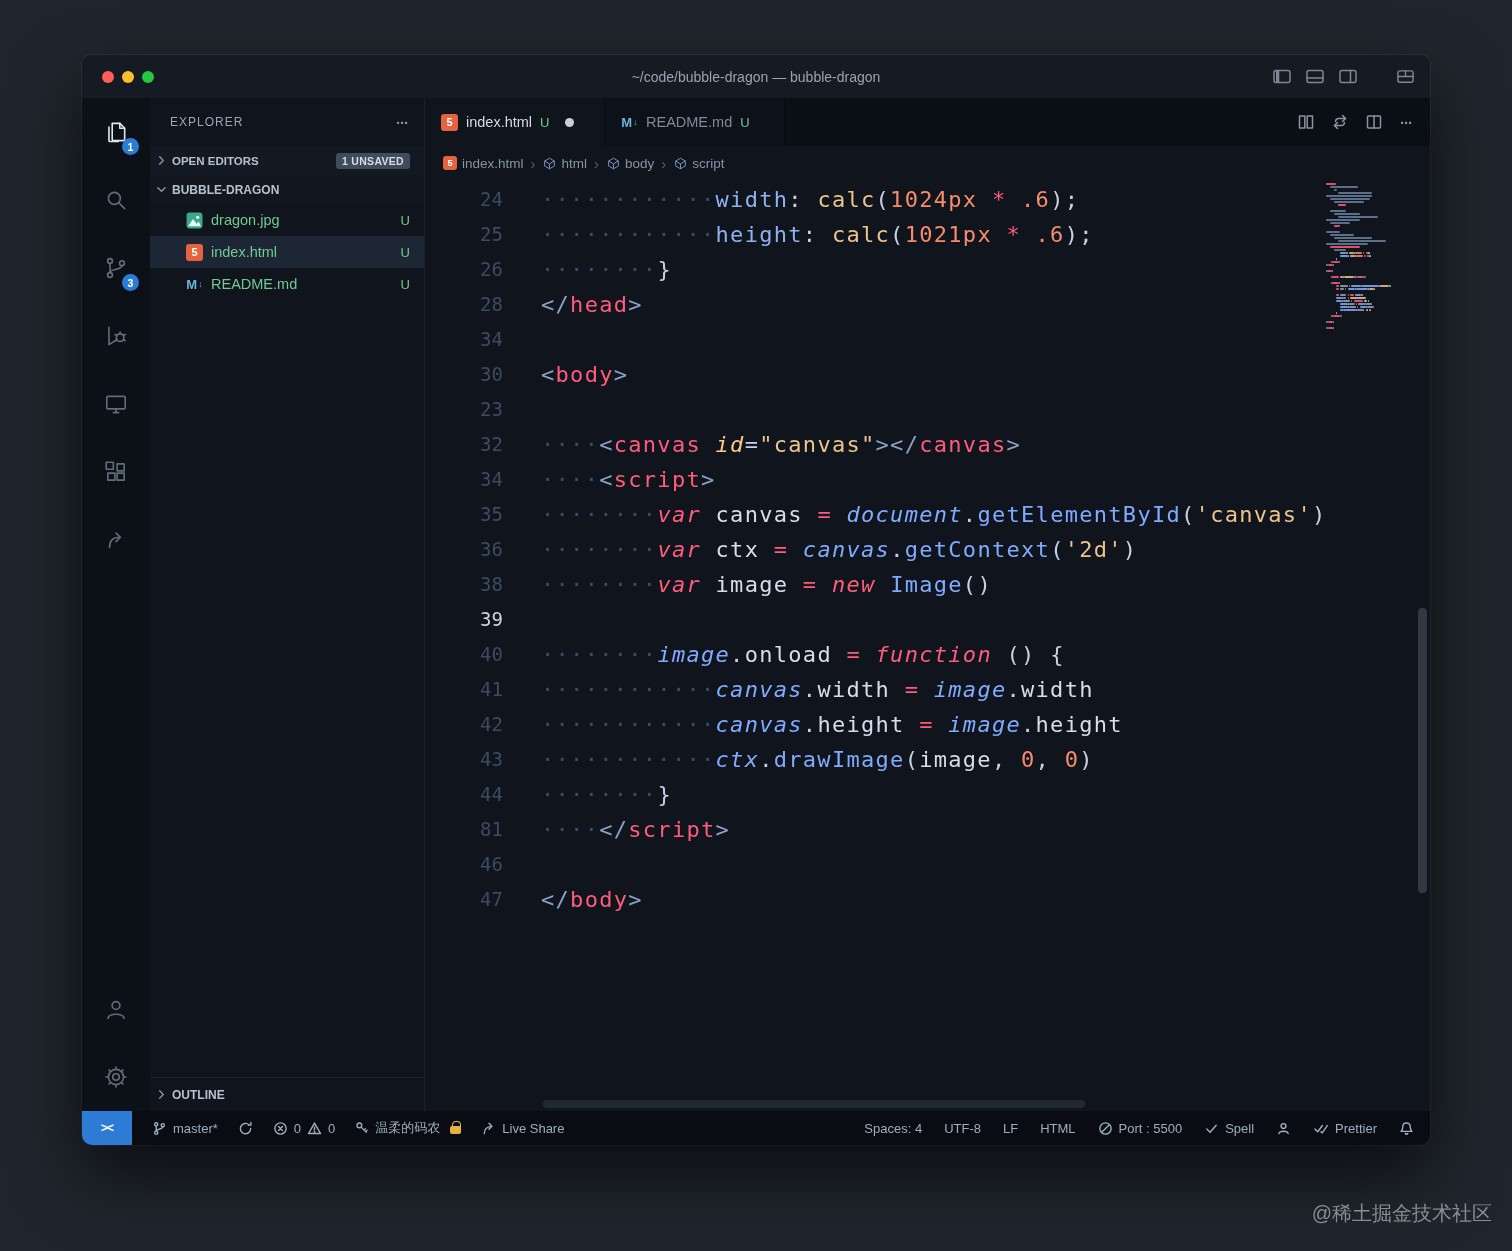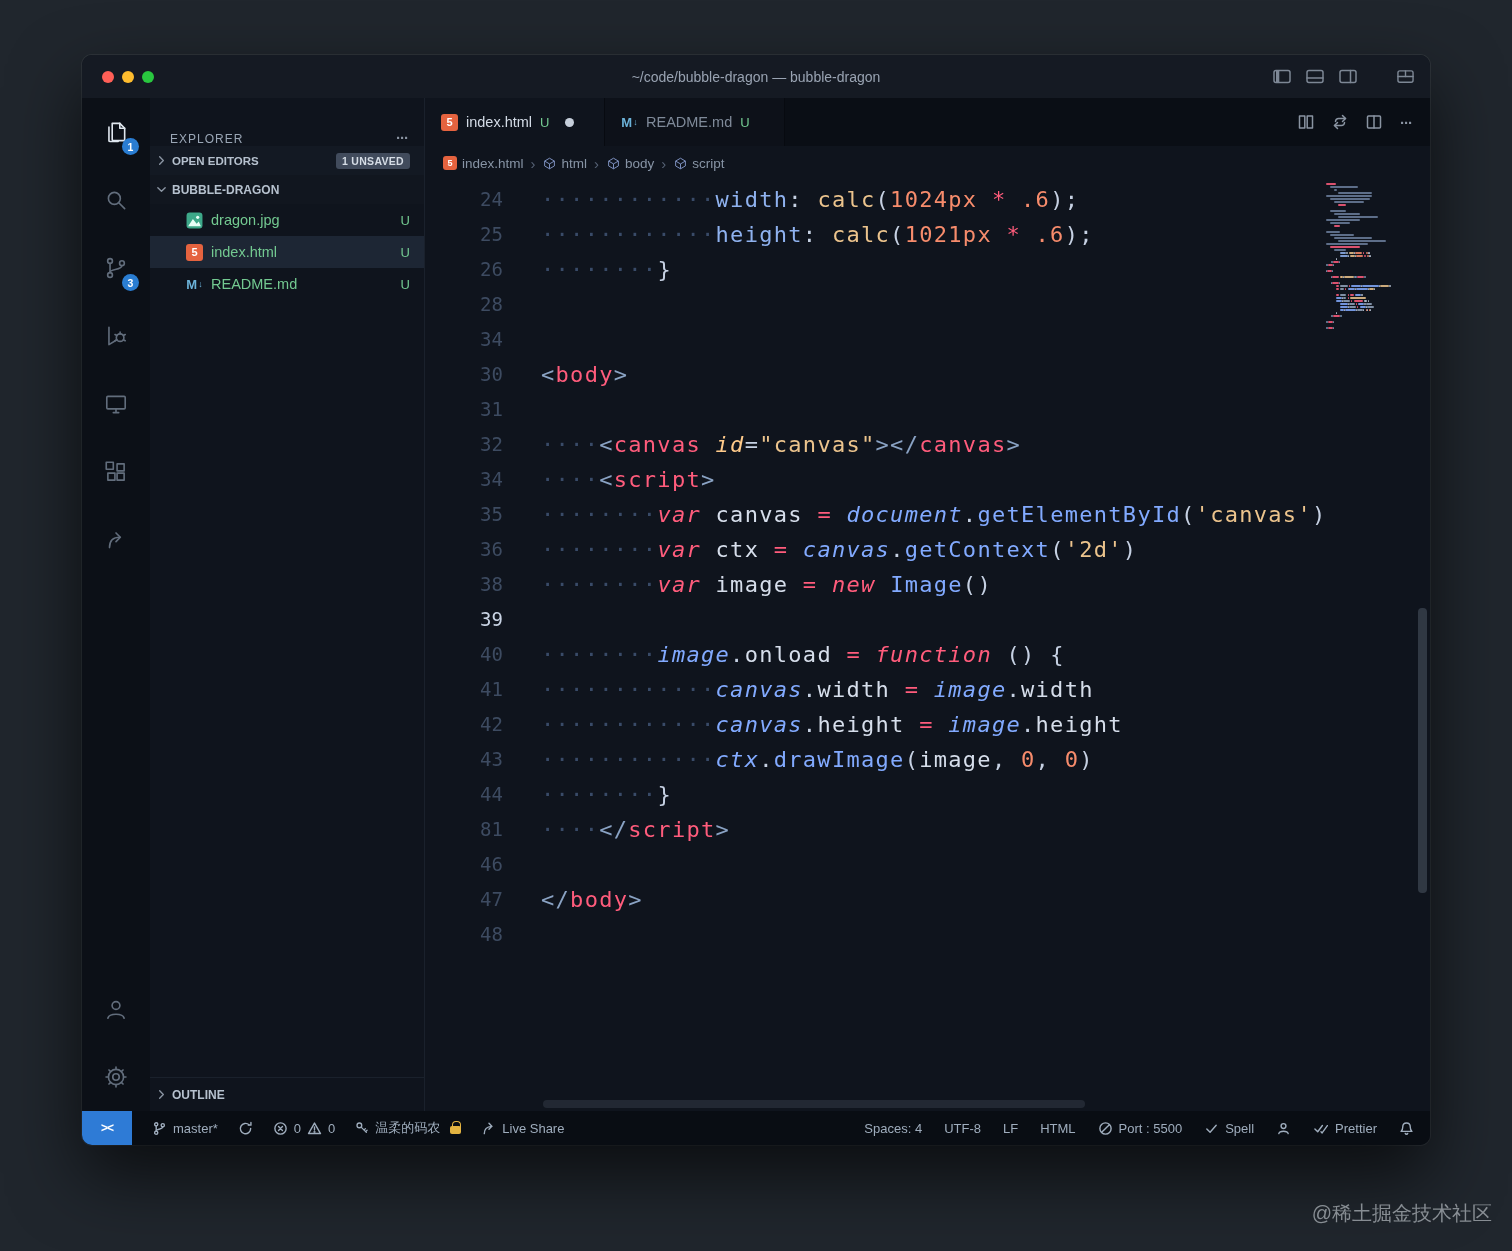--- a/index.html
+++ b/index.html
@@ -31,21 +31,21 @@
   .ab-btn { height:68px; position:relative; display:flex; align-items:center; justify-content:center; color:#626d7c; }
   .ab-btn.active { color:#e0e7ef; }
   .ab-badge { position:absolute; right:11px; bottom:11px; min-width:17px; height:17px; border-radius:9px;
               background:#2a7dd2; color:#fff; font-size:10.5px; font-weight:bold;
               display:flex; align-items:center; justify-content:center; padding:0 3px; }
   .ab-spacer { flex:1; }
 
   
   .sidebar { width:275px; flex:none; background:#0f141d; border-right:1px solid #1a212c;
              display:flex; flex-direction:column; }
-  .sb-header { height:48px; flex:none; display:flex; align-items:flex-end; padding:0 16px 0 20px;
+  .sb-header { height:48px; flex:none; display:flex; align-items:center; padding:0 16px 0 20px;
                color:#9aa6b5; font-size:12px; letter-spacing:1px; }
   .sb-header .more { margin-left:auto; color:#8a94a2; font-size:15px; letter-spacing:-1px; font-weight:bold; }
   .sb-row { height:29px; flex:none; display:flex; align-items:center; gap:5px; padding:0 14px 0 6px;
             font-size:11.5px; font-weight:bold; color:#b6c1ce; background:#131923; }
   .sb-row.folder { background:#11161f; font-size:12px; }
   .badge-pill { margin-left:auto; background:#414b5c; color:#d6dde6; font-size:10.5px; font-weight:bold;
                 padding:2px 6px; border-radius:3px; letter-spacing:.3px; }
   .file-row { height:32px; display:flex; align-items:center; gap:8px; padding:0 14px 0 36px;
               font-size:14.5px; color:#73c991; }
   .file-row.selected { background:#1d2634; }
@@ -382,39 +382,38 @@
               </span>
               <span>script</span>
             </span>
           </div>
 
         <div class="code-wrap">
           <div id="code-lines">
               <div class="line"><div class="num">24</div><div class="text"><span class="tok-ws">············</span><span class="tok-cssprop">width</span><span class="tok-punct">:</span><span class="tok-plain"> </span><span class="tok-cssfn">calc</span><span class="tok-punct">(</span><span class="tok-num">1024px</span><span class="tok-plain"> </span><span class="tok-op">*</span><span class="tok-plain"> </span><span class="tok-num">.6</span><span class="tok-punct">)</span><span class="tok-punct">;</span></div></div>
               <div class="line"><div class="num">25</div><div class="text"><span class="tok-ws">············</span><span class="tok-cssprop">height</span><span class="tok-punct">:</span><span class="tok-plain"> </span><span class="tok-cssfn">calc</span><span class="tok-punct">(</span><span class="tok-num">1021px</span><span class="tok-plain"> </span><span class="tok-op">*</span><span class="tok-plain"> </span><span class="tok-num">.6</span><span class="tok-punct">)</span><span class="tok-punct">;</span></div></div>
               <div class="line"><div class="num">26</div><div class="text"><span class="tok-ws">········</span><span class="tok-punct">}</span></div></div>
-              <div class="line"><div class="num">28</div></div>
+              <div class="line"><div class="num">28</div><div class="text"><span class="tok-br">&lt;/</span><span class="tok-tag">head</span><span class="tok-br">&gt;</span></div></div>
               <div class="line"><div class="num">34</div><div class="text"></div></div>
               <div class="line"><div class="num">30</div><div class="text"><span class="tok-br">&lt;</span><span class="tok-tag">body</span><span class="tok-br">&gt;</span></div></div>
-              <div class="line"><div class="num">31</div><div class="text"></div></div>
+              <div class="line"><div class="num">23</div><div class="text"></div></div>
               <div class="line"><div class="num">32</div><div class="text"><span class="tok-ws">····</span><span class="tok-br">&lt;</span><span class="tok-tag">canvas</span><span class="tok-plain"> </span><span class="tok-attr">id</span><span class="tok-punct">=</span><span class="tok-str">"canvas"</span><span class="tok-br">&gt;&lt;/</span><span class="tok-tag">canvas</span><span class="tok-br">&gt;</span></div></div>
               <div class="line"><div class="num">34</div><div class="text"><span class="tok-ws">····</span><span class="tok-br">&lt;</span><span class="tok-tag">script</span><span class="tok-br">&gt;</span></div></div>
               <div class="line"><div class="num">35</div><div class="text"><span class="tok-ws">········</span><span class="tok-kw">var</span><span class="tok-plain"> </span><span class="tok-plain">canvas</span><span class="tok-plain"> </span><span class="tok-op">=</span><span class="tok-plain"> </span><span class="tok-obj">document</span><span class="tok-punct">.</span><span class="tok-fn">getElementById</span><span class="tok-punct">(</span><span class="tok-str">'canvas'</span><span class="tok-punct">)</span></div></div>
               <div class="line"><div class="num">36</div><div class="text"><span class="tok-ws">········</span><span class="tok-kw">var</span><span class="tok-plain"> </span><span class="tok-plain">ctx</span><span class="tok-plain"> </span><span class="tok-op">=</span><span class="tok-plain"> </span><span class="tok-obj">canvas</span><span class="tok-punct">.</span><span class="tok-fn">getContext</span><span class="tok-punct">(</span><span class="tok-str">'2d'</span><span class="tok-punct">)</span></div></div>
               <div class="line"><div class="num">38</div><div class="text"><span class="tok-ws">········</span><span class="tok-kw">var</span><span class="tok-plain"> </span><span class="tok-plain">image</span><span class="tok-plain"> </span><span class="tok-op">=</span><span class="tok-plain"> </span><span class="tok-kw">new</span><span class="tok-plain"> </span><span class="tok-fn">Image</span><span class="tok-punct">()</span></div></div>
               <div class="line current"><div class="num">39</div></div>
               <div class="line"><div class="num">40</div><div class="text"><span class="tok-ws">········</span><span class="tok-obj">image</span><span class="tok-punct">.</span><span class="tok-plain">onload</span><span class="tok-plain"> </span><span class="tok-op">=</span><span class="tok-plain"> </span><span class="tok-kw">function</span><span class="tok-plain"> </span><span class="tok-punct">()</span><span class="tok-plain"> </span><span class="tok-punct">{</span></div></div>
               <div class="line"><div class="num">41</div><div class="text"><span class="tok-ws">············</span><span class="tok-obj">canvas</span><span class="tok-punct">.</span><span class="tok-plain">width</span><span class="tok-plain"> </span><span class="tok-op">=</span><span class="tok-plain"> </span><span class="tok-obj">image</span><span class="tok-punct">.</span><span class="tok-plain">width</span></div></div>
               <div class="line"><div class="num">42</div><div class="text"><span class="tok-ws">············</span><span class="tok-obj">canvas</span><span class="tok-punct">.</span><span class="tok-plain">height</span><span class="tok-plain"> </span><span class="tok-op">=</span><span class="tok-plain"> </span><span class="tok-obj">image</span><span class="tok-punct">.</span><span class="tok-plain">height</span></div></div>
               <div class="line"><div class="num">43</div><div class="text"><span class="tok-ws">············</span><span class="tok-obj">ctx</span><span class="tok-punct">.</span><span class="tok-fn">drawImage</span><span class="tok-punct">(</span><span class="tok-plain">image</span><span class="tok-punct">,</span><span class="tok-plain"> </span><span class="tok-num">0</span><span class="tok-punct">,</span><span class="tok-plain"> </span><span class="tok-num">0</span><span class="tok-punct">)</span></div></div>
               <div class="line"><div class="num">44</div><div class="text"><span class="tok-ws">········</span><span class="tok-punct">}</span></div></div>
               <div class="line"><div class="num">81</div><div class="text"><span class="tok-ws">····</span><span class="tok-br">&lt;/</span><span class="tok-tag">script</span><span class="tok-br">&gt;</span></div></div>
               <div class="line"><div class="num">46</div><div class="text"></div></div>
               <div class="line"><div class="num">47</div><div class="text"><span class="tok-br">&lt;/</span><span class="tok-tag">body</span><span class="tok-br">&gt;</span></div></div>
-              <div class="line"><div class="num">48</div><div class="text"></div></div>
             </div>
           <div class="minimap" id="minimap">
               <div class="mm-row">
                 <span class="mm-seg" style="width: 0px; background: transparent; opacity: 0;"></span>
                 <span class="mm-seg" style="width: 10px; background: rgb(255, 92, 124); opacity: 0.85;"></span>
               </div>
               <div class="mm-row">
                 <span class="mm-seg" style="width: 4px; background: transparent; opacity: 0;"></span>
                 <span class="mm-seg" style="width: 28px; background: rgb(107, 126, 156); opacity: 0.85;"></span>
               </div>

